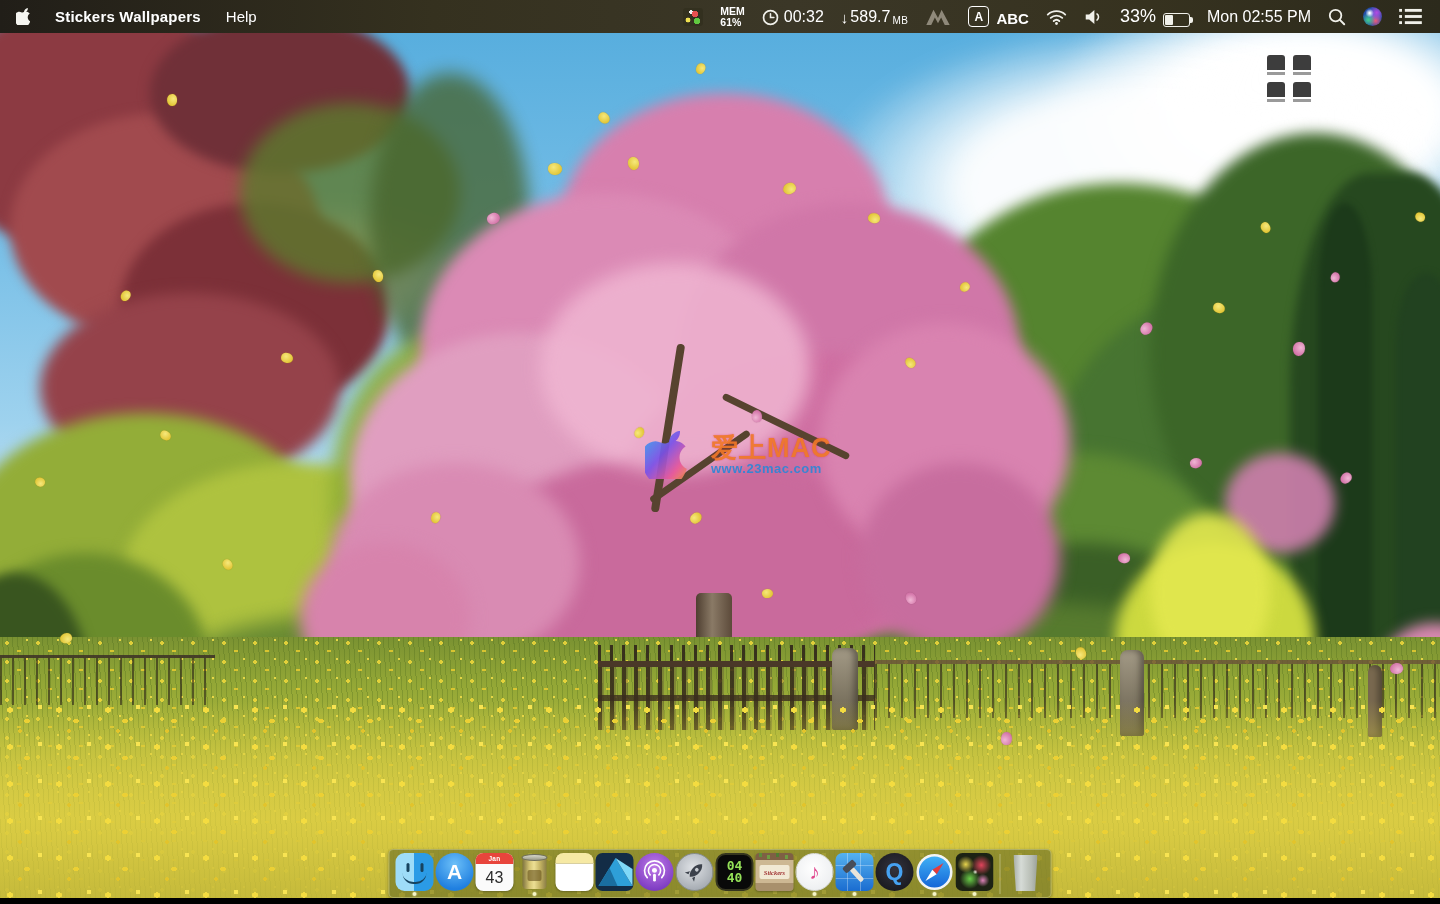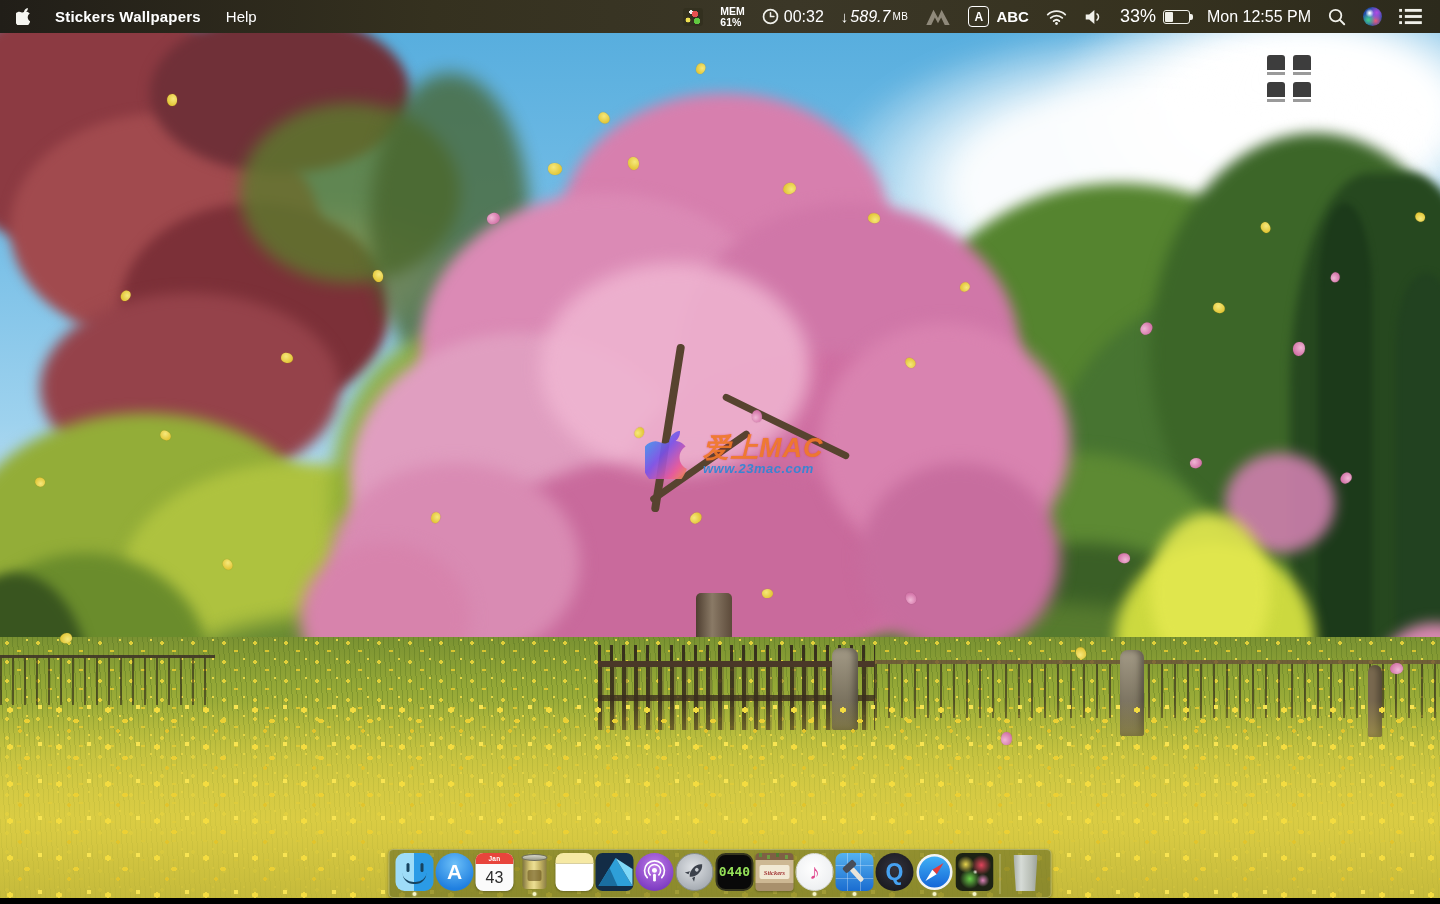--- a/index.html
+++ b/index.html
@@ -52,21 +52,21 @@
     background:
       linear-gradient(180deg,#6a5138 0 4px,transparent 4px),
       repeating-linear-gradient(90deg,rgba(45,35,25,.78) 0 2.5px,transparent 2.5px 13px);}
 
   
   .trunk{position:absolute;left:696px;top:560px;width:36px;height:118px;z-index:6;border-radius:5px;
     background:linear-gradient(90deg,#4e3e30,#8a7a66 45%,#5c4a3a);}
   .branch{position:absolute;z-index:6;background:#57432f;border-radius:4px;}
 
   
-  .watermark{position:absolute;left:645px;top:398px;z-index:13;display:flex;align-items:center;gap:16px;opacity:.92;font-style:italic;}
+  .watermark{position:absolute;left:645px;top:398px;z-index:13;display:flex;align-items:center;gap:24px;opacity:.92;}
   .wm-text{display:flex;flex-direction:column;line-height:1.05;}
   .wm-title{font-size:27px;font-weight:700;color:#f07828;letter-spacing:1px;
     text-shadow:0 0 2px rgba(220,40,60,.55);}
   .wm-sub{font-size:13px;font-weight:700;color:#2f86d6;letter-spacing:.5px;}
 
   
   .widget-grid{position:absolute;left:1267px;top:55px;z-index:20;display:grid;
     grid-template-columns:18px 18px;grid-gap:6px 8px;cursor:default;}
   .widget-grid span{display:block;width:18px;height:21px;
     background:
@@ -74,21 +74,21 @@
     border-radius:3px 3px 0 0;}
 
   
   .menubar{position:absolute;left:0;top:0;width:1440px;height:33px;z-index:40;
     display:flex;align-items:center;color:#fff;font-size:15px;
     background:linear-gradient(90deg,#211e18 0%,#35311f 30%,#3b3727 55%,#36321f 80%,#2c2a1c 100%);}
   .mb-left{display:flex;align-items:center;gap:25px;padding-left:16px;}
   .mb-appname{font-weight:700;letter-spacing:.2px;}
   .mb-menu{font-weight:400;}
   .mb-right{margin-left:auto;display:flex;align-items:center;gap:17px;padding-right:18px;}
-  .mb-item{display:flex;align-items:center;gap:5px;white-space:nowrap;}
+  .mb-item{display:flex;align-items:flex-end;gap:5px;white-space:nowrap;}
   .mem-block{display:flex;flex-direction:column;line-height:1;font-size:10.5px;font-weight:700;text-align:left;}
   .net-unit{font-size:10px;letter-spacing:.5px;}
   .inp-key{display:inline-flex;align-items:center;justify-content:center;width:19px;height:19px;
     border:1.8px solid #fff;border-radius:4px;font-size:12px;font-weight:700;}
   .battery{position:relative;width:25px;height:12px;border:1.5px solid #f0f0ea;border-radius:3px;}
   .battery::before{content:"";position:absolute;left:1px;top:1px;bottom:1px;width:33%;background:#f0f0ea;border-radius:1px;}
   .battery::after{content:"";position:absolute;right:-4px;top:3px;width:2.5px;height:6px;background:#f0f0ea;border-radius:0 2px 2px 0;}
   .mini-confetti{width:20px;height:18px;border-radius:3px;
     background:
       radial-gradient(4px 4px at 5px 12px,#f0e050 60%,transparent 65%),
@@ -136,21 +136,21 @@
     background:rgba(90,70,20,.55);}
   .ic-notes{border-radius:8px;background:linear-gradient(180deg,#f6e9a4 0 10px,#ffffff 10px);
     box-shadow:0 1px 2px rgba(0,0,0,.25);}
   .ic-notes::after{content:"";position:absolute;left:0;top:10px;width:100%;height:1px;background:#d8cfa0;}
   .ic-affinity{border-radius:7px;background:#132c46;overflow:hidden;}
   .ic-podcasts{background:radial-gradient(circle at 50% 35%,#c07ae8,#7a39c0 80%);
     display:flex;align-items:center;justify-content:center;}
   .ic-rocket{background:radial-gradient(circle at 45% 38%,#dfe2e6,#9fa5ac 85%);border:1px solid #878d94;
     box-sizing:border-box;display:flex;align-items:center;justify-content:center;}
   .ic-watch{border-radius:10px;background:#090909;border:2px solid #35351f;box-sizing:border-box;
-    display:flex;flex-direction:row;align-items:center;justify-content:center;
+    display:flex;flex-direction:column;align-items:center;justify-content:center;
     color:#94e058;font-family:"DejaVu Sans Mono",monospace;font-size:13px;font-weight:700;line-height:.95;}
   .ic-stickers{border-radius:4px;background:linear-gradient(180deg,#7e6044 0 7px,#cdb893 7px 30px,#a8906c 30px);
     overflow:hidden;box-shadow:0 1px 2px rgba(0,0,0,.25);}
   .ic-stickers .greens{position:absolute;left:0;top:0;width:100%;height:7px;
     background:
       radial-gradient(3px 3px at 5px 2px,#5c8c3a 60%,transparent 65%),
       radial-gradient(3px 3px at 13px 4px,#6e9c42 60%,transparent 65%),
       radial-gradient(3px 3px at 22px 2px,#507c34 60%,transparent 65%),
       radial-gradient(3px 3px at 31px 4px,#6e9c42 60%,transparent 65%);}
   .ic-stickers .st-label{position:absolute;left:4px;top:12px;width:30px;height:14px;border-radius:2px;
@@ -340,21 +340,21 @@
       <span class="mb-item">
         <svg width="17" height="17" viewBox="0 0 20 20">
           <circle cx="10" cy="10" r="8.2" fill="none" stroke="#f0f0ea" stroke-width="2"></circle>
           <path d="M10 5.5V10h4" fill="none" stroke="#f0f0ea" stroke-width="1.8" stroke-linecap="round"></path>
         </svg>
         <span style="font-size:16px;">00:32</span>
       </span>
 
       <span class="mb-item" style="gap:2px;">
         <span style="font-size:15px;">↓</span>
-        <span style="font-size:16px;font-style:italic;">589.7</span>
+        <span style="font-size:16px;">589.7</span>
         <span class="net-unit">MB</span>
       </span>
 
       <svg width="26" height="18" viewBox="0 0 28 20">
         <path fill="#8f897a" d="M1 19 L9 2 L14 11 L18 2 L27 19 L21.5 19 L17.5 10.5 L14 17 L10.5 10.5 L6.5 19 Z"></path>
       </svg>
 
       <span class="mb-item" style="gap:7px;">
         <span class="inp-key">A</span>
         <span style="font-size:15px;font-weight:600;">ABC</span>
@@ -370,21 +370,21 @@
       <svg width="19" height="16" viewBox="0 0 22 18">
         <path fill="#f0f0ea" d="M2 6h4l6-5v16l-6-5H2z"></path>
         <path d="M15 5.5c2.4 1.8 2.4 5.2 0 7" fill="none" stroke="#f0f0ea" stroke-width="1.8" stroke-linecap="round"></path>
       </svg>
 
       <span class="mb-item" style="gap:7px;">
         <span style="font-size:18px;">33%</span>
         <span class="battery"></span>
       </span>
 
-      <span style="font-size:16px;">Mon 12:55 PM</span>
+      <span style="font-size:16px;">Mon 02:55 PM</span>
 
       <svg width="18" height="18" viewBox="0 0 20 20">
         <circle cx="8.4" cy="8.4" r="6.4" fill="none" stroke="#f0f0ea" stroke-width="2"></circle>
         <path d="M13.2 13.2 18 18" stroke="#f0f0ea" stroke-width="2.2" stroke-linecap="round"></path>
       </svg>
 
       <span class="siri-orb"></span>
 
       <svg width="23" height="17" viewBox="0 0 24 18">
         <rect x="0" y="1" width="3" height="3" fill="#f0f0ea"></rect>

